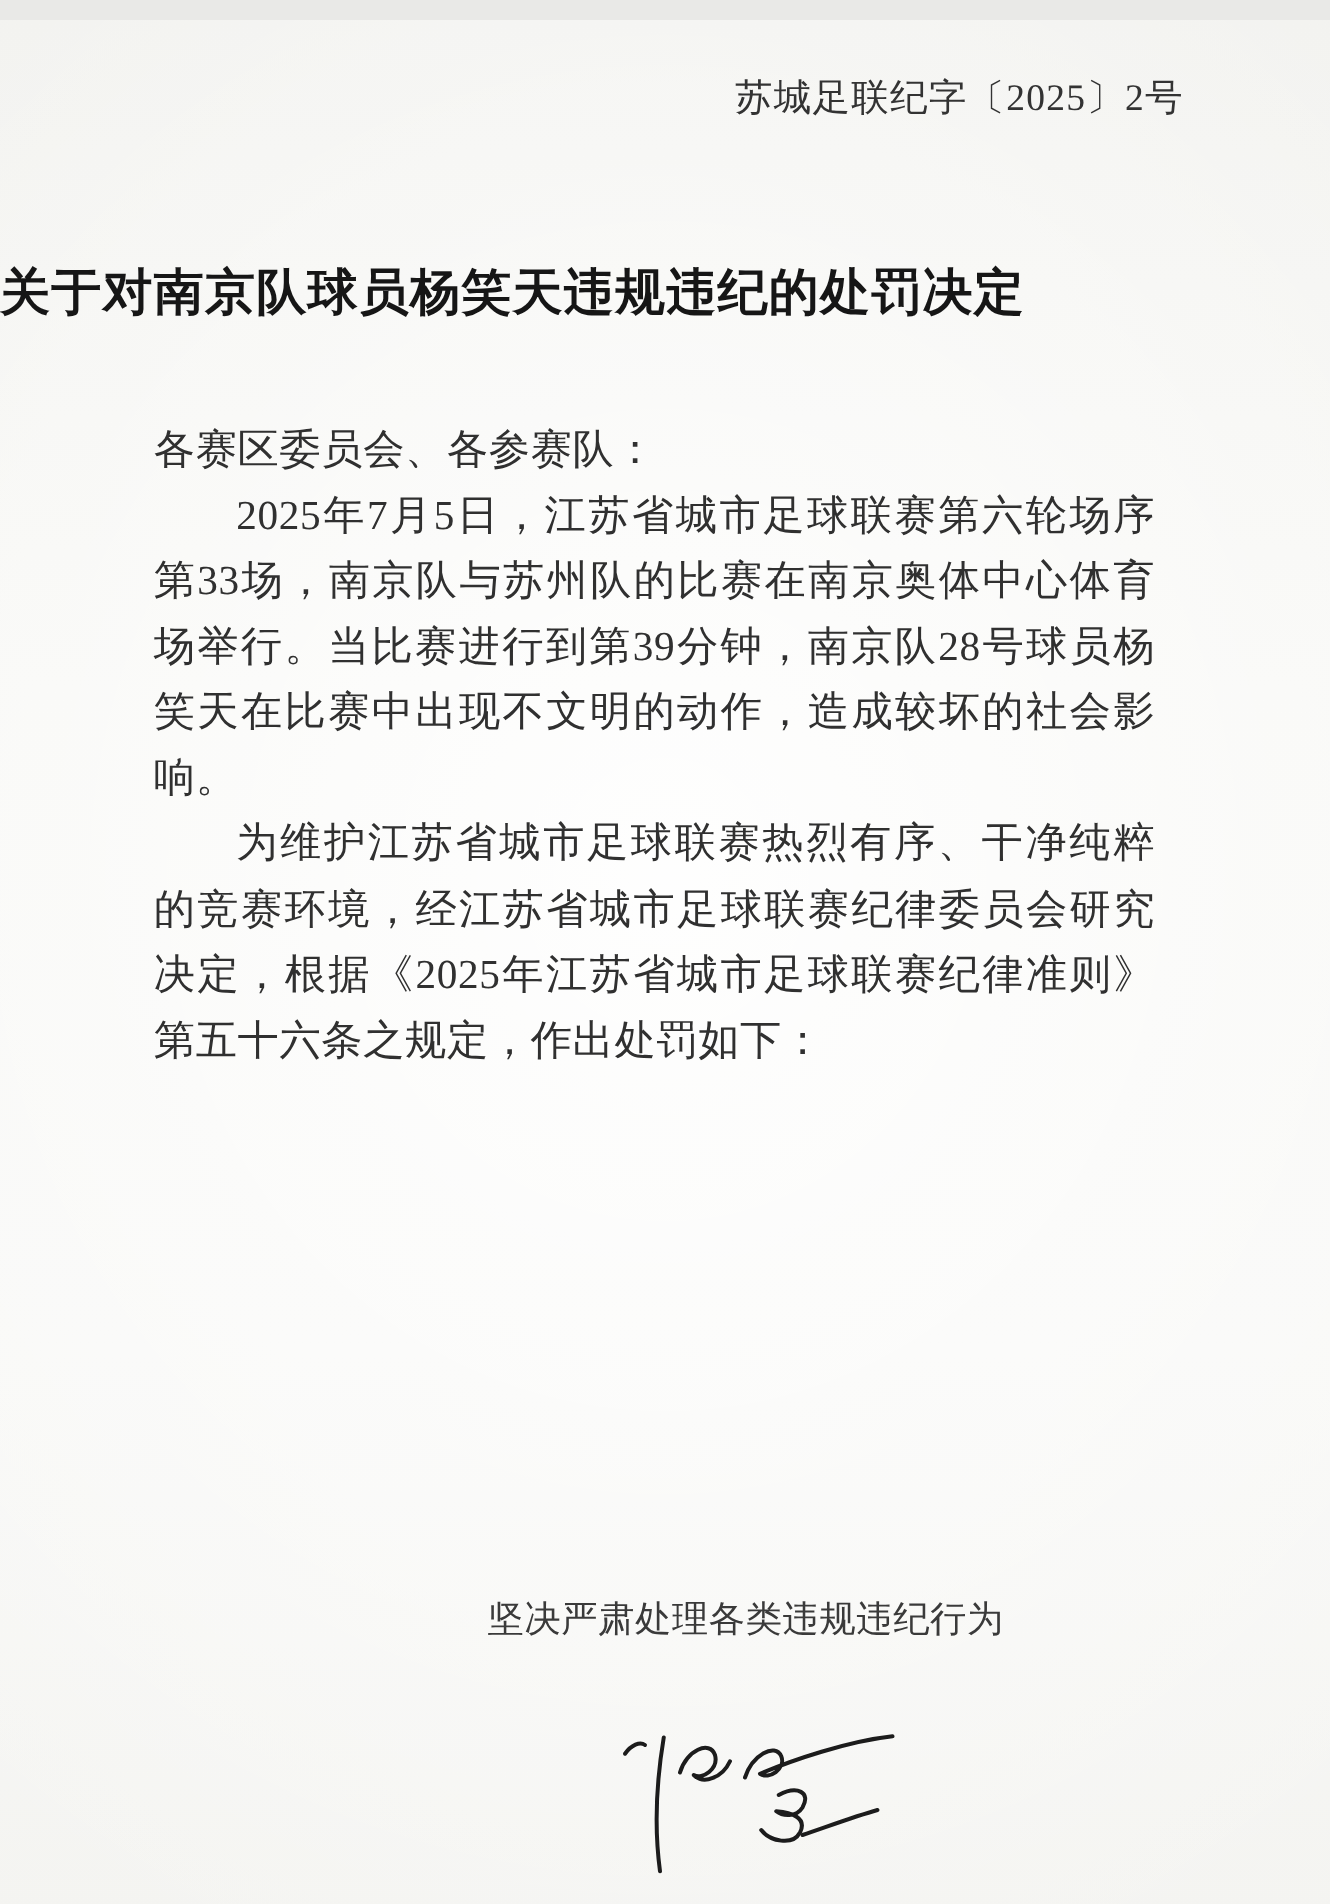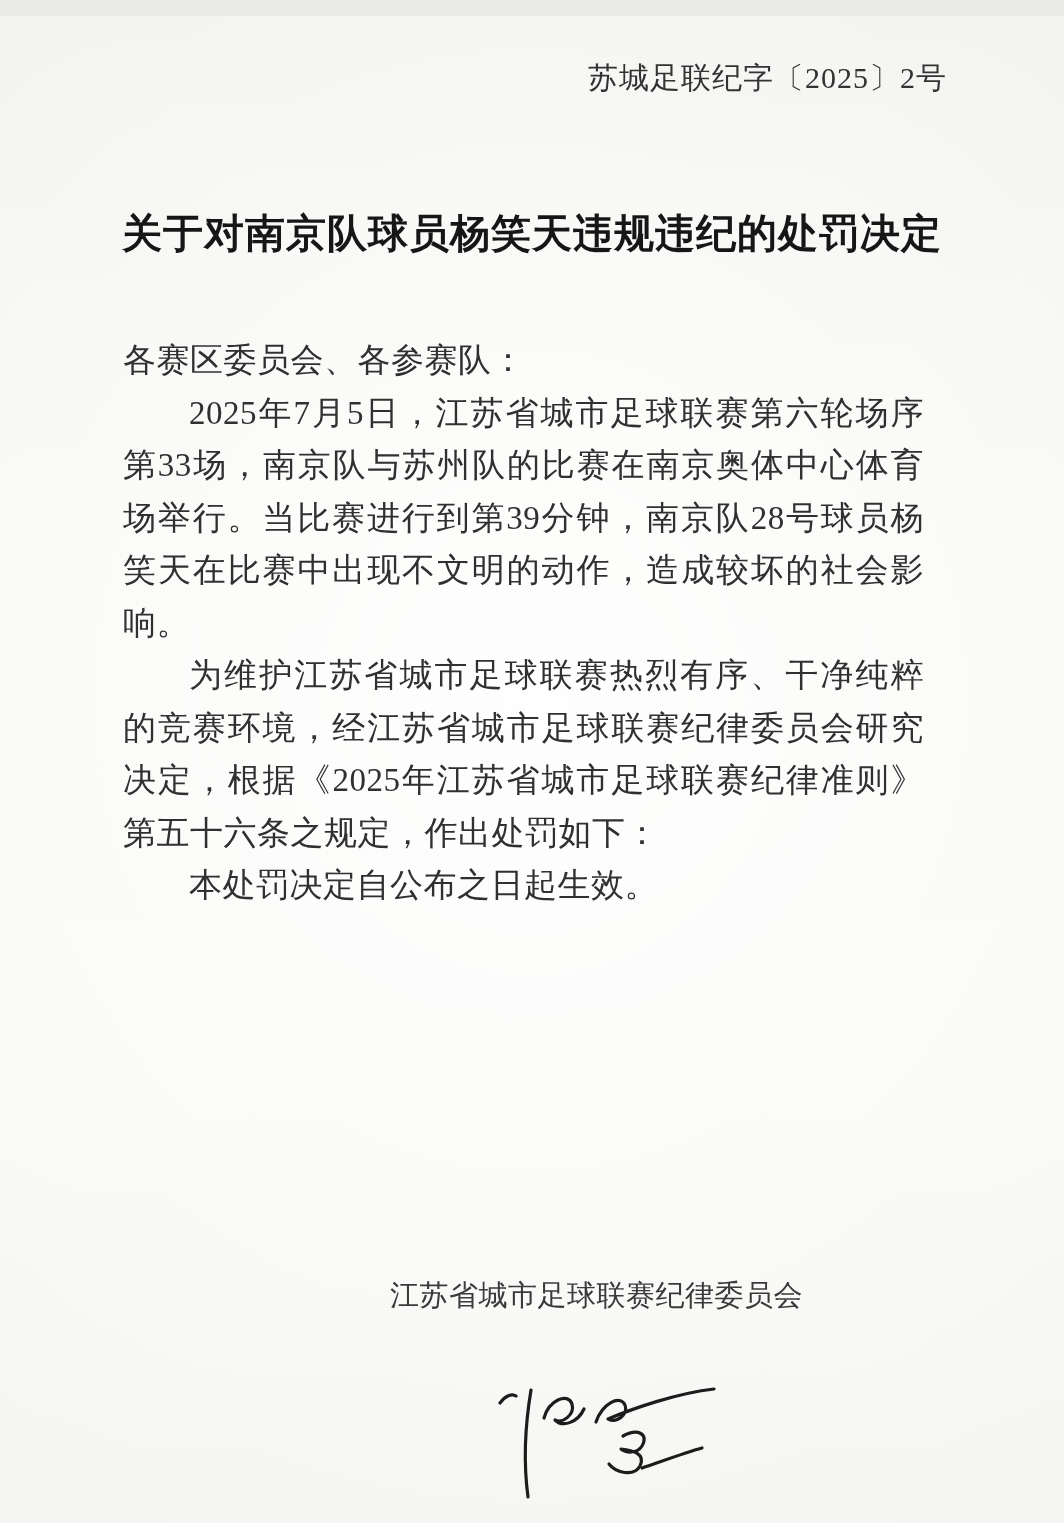--- a/index.html
+++ b/index.html
@@ -26,21 +26,20 @@
     font-size: 30px;
     letter-spacing: 1px;
     color: #333;
     white-space: nowrap;
   }
   .doc-title {
     position: absolute;
     left: 0;
     top: 163px;
     width: 1064px;
-    text-align: center;
     font-size: 40px;
     font-weight: bold;
     letter-spacing: 1px;
     color: #161616;
     white-space: nowrap;
   }
   .body-text {
     position: absolute;
     left: 123px;
     top: 318px;
@@ -101,24 +100,23 @@
 <div class="page">
 
   <div class="doc-number">苏城足联纪字〔2025〕2号</div>
 
   <h1 class="doc-title">关于对南京队球员杨笑天违规违纪的处罚决定</h1>
 
   <div class="body-text">
     <p class="salutation">各赛区委员会、各参赛队：</p>
     <p class="indent">2025年7月5日，江苏省城市足球联赛第六轮场序第33场，南京队与苏州队的比赛在南京奥体中心体育场举行。当比赛进行到第39分钟，南京队28号球员杨笑天在比赛中出现不文明的动作，造成较坏的社会影响。</p>
     <p class="indent">为维护江苏省城市足球联赛热烈有序、干净纯粹的竞赛环境，经江苏省城市足球联赛纪律委员会研究决定，根据《2025年江苏省城市足球联赛纪律准则》第五十六条之规定，作出处罚如下：</p>
-    <p class="indent">本处罚决定自公布之日起生效。</p>
   </div>
 
-  <div class="sig-org">江苏省城市足球联赛纪律委员会</div>
+  <div class="sig-org">坚决严肃处理各类违规违纪行为</div>
 
 
   <svg class="sig-handwriting" viewBox="0 0 245 126" xmlns="http://www.w3.org/2000/svg" aria-label="handwritten signature">
     <g fill="none" stroke="#1c1c1c" stroke-width="3.2" stroke-linecap="round" stroke-linejoin="round">
 
       <path d="M16,27 C21,20 28,17 32,20"></path>
 
       <path d="M47,14 C42,44 39,84 44,121"></path>
 
       <path d="M60,42 C65,24 84,16 88,28 C91,39 78,48 71,44 C79,52 94,46 100,33"></path>

